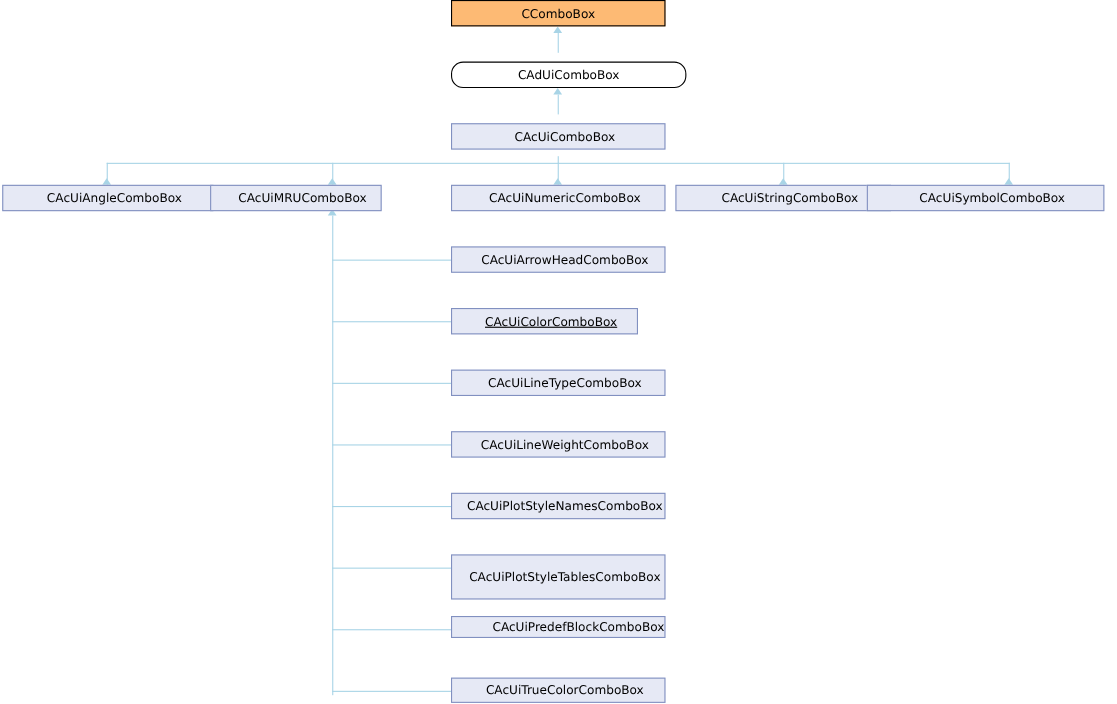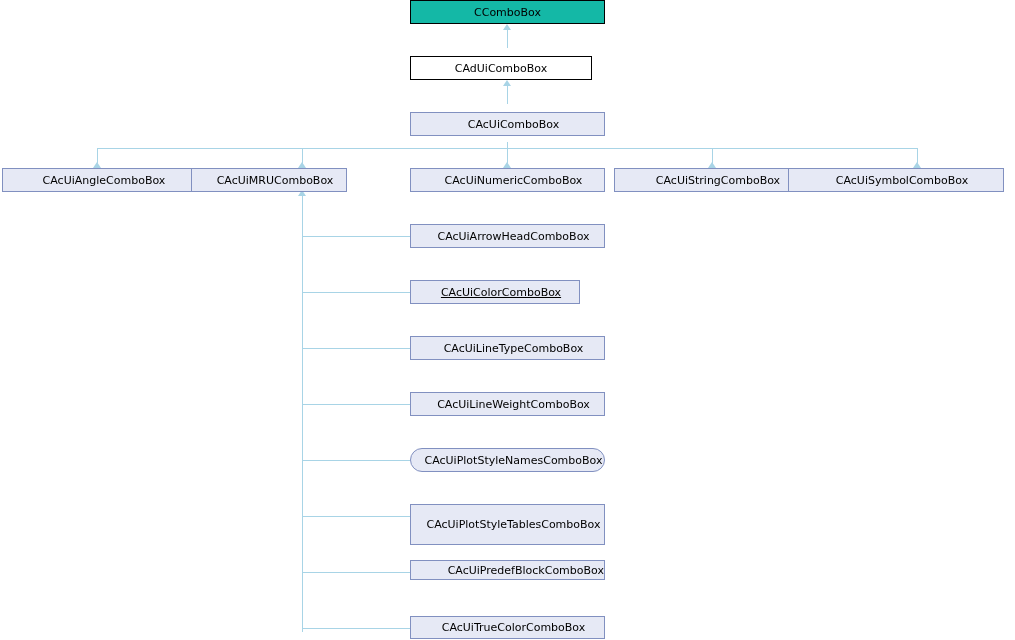--- a/index.html
+++ b/index.html
@@ -22,21 +22,21 @@
     align-items: center;
     justify-content: center;
     font-size: 11px;
     line-height: 1;
     color: #000000;
     white-space: nowrap;
     letter-spacing: 0px;
   }
   
   .node.root {
-    background: #14b8a6;
+    background: #fdba74;
     border: 1px solid #000000;
   }
   
   .node.plain {
     background: #ffffff;
     border: 1px solid #000000;
   }
   
   .node.derived {
     background: #e6e9f5;
@@ -97,21 +97,21 @@
   <div class="edge h" style="left:302px; top:404px; width:108px;"></div>
   <div class="edge h" style="left:302px; top:460px; width:108px;"></div>
   <div class="edge h" style="left:302px; top:516px; width:108px;"></div>
   <div class="edge h" style="left:302px; top:572px; width:108px;"></div>
   <div class="edge h" style="left:302px; top:628px; width:108px;"></div>
 
   <div class="node root" style="left:410px; top:0px; width:195px; height:24px;">
     <span>CComboBox</span>
   </div>
 
-  <div class="node plain" style="left:410px; top:56px; width:182px; height:24px;">
+  <div class="node plain" style="left:410px; top:56px; width:214px; height:24px;border-radius:11px;">
     <span>CAdUiComboBox</span>
   </div>
 
   <div class="node derived" style="left:410px; top:112px; width:195px; height:24px;">
     <span>CAcUiComboBox</span>
   </div>
 
   <div class="node derived" style="left:2px; top:168px; width:192px; height:24px;">
     <span>CAcUiAngleComboBox</span>
   </div>
@@ -141,21 +141,21 @@
   </div>
 
   <div class="node derived" style="left:410px; top:336px; width:195px; height:24px;">
     <span>CAcUiLineTypeComboBox</span>
   </div>
 
   <div class="node derived" style="left:410px; top:392px; width:195px; height:24px;">
     <span>CAcUiLineWeightComboBox</span>
   </div>
 
-  <div class="node derived" style="left:410px; top:448px; width:195px; height:24px;border-radius:12px;">
+  <div class="node derived" style="left:410px; top:448px; width:195px; height:24px;">
     <span>CAcUiPlotStyleNamesComboBox</span>
   </div>
 
   <div class="node derived" style="left:410px; top:504px; width:195px; height:41px;">
     <span>CAcUiPlotStyleTablesComboBox</span>
   </div>
 
   <div class="node derived" style="left:410px; top:560px; width:195px; height:20px;justify-content:flex-end;">
     <span>CAcUiPredefBlockComboBox</span>
   </div>

